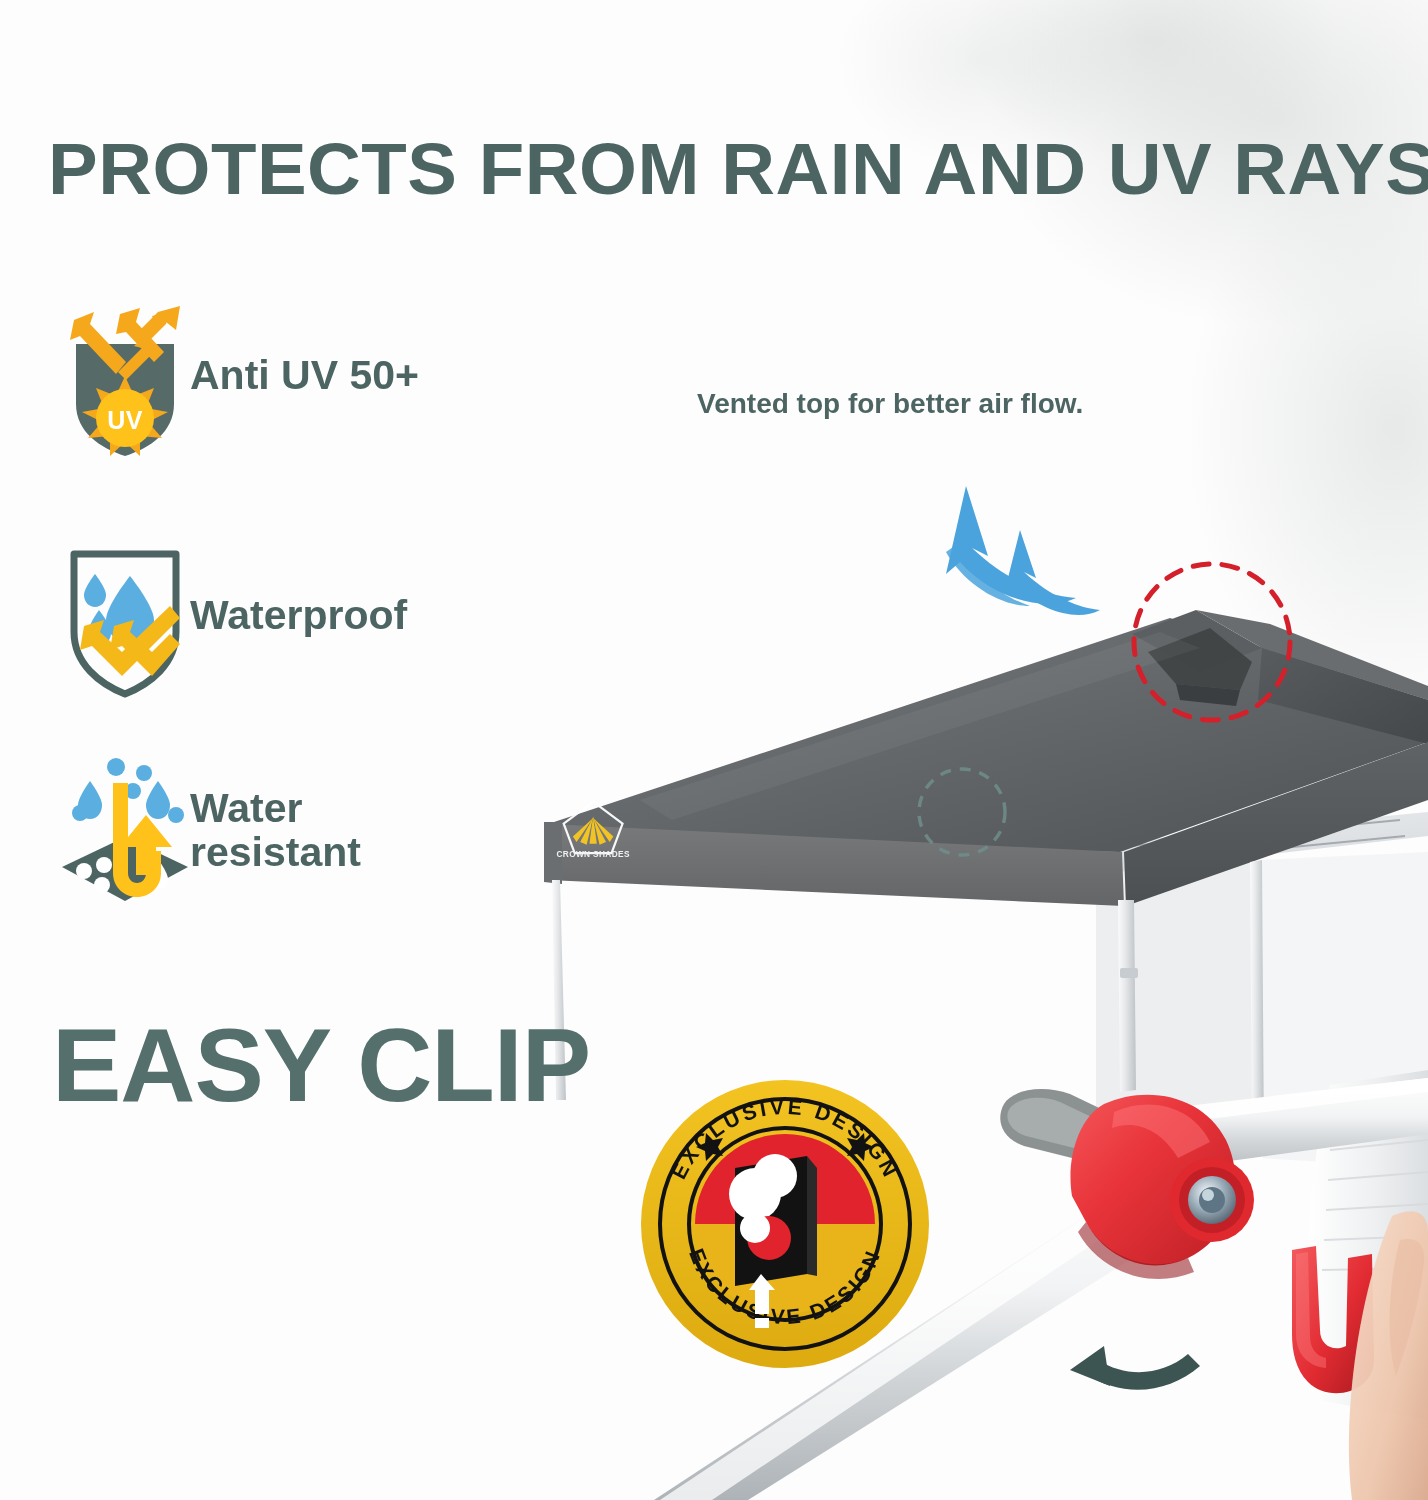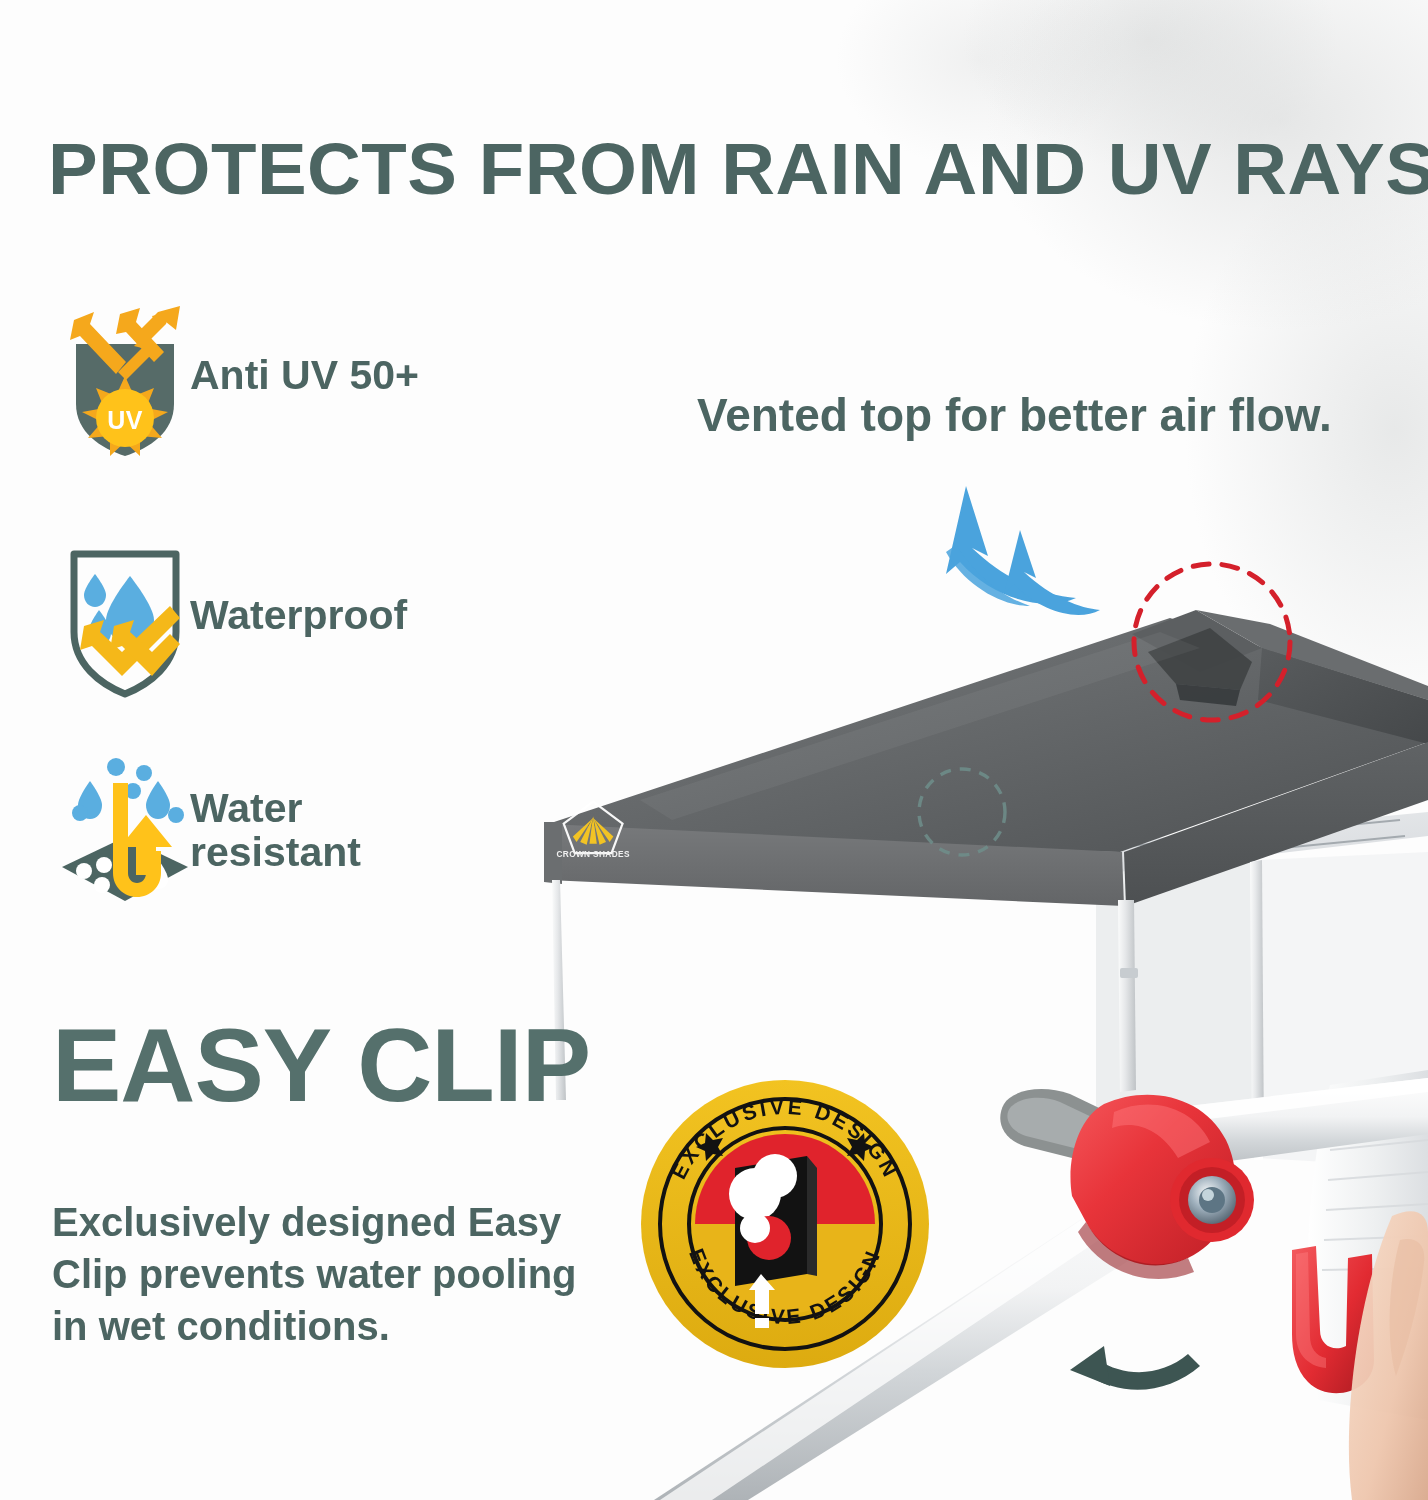--- a/index.html
+++ b/index.html
@@ -44,21 +44,21 @@
     line-height:1.08; white-space:pre-line;
   }
 
   #row-uv   { left:60px; top:300px; }
   #row-wp   { left:60px; top:540px;text-align:right; }
   #row-wr   { left:60px; top:755px;justify-content:flex-end; }
 
   
   #vented-text {
     position:absolute; left:697px; top:388px;
-    font-size:46px; font-weight:700; color:#4c6562;
+    font-size:28px; font-weight:700; color:#4c6562;
     white-space:nowrap;
   }
 
   
   #easy-clip-title {
     position:absolute; left:52px; top:1013px;
     font-size:104px; font-weight:700; letter-spacing:-1px;
     color:#55706c; line-height:1; white-space:nowrap;
     transform:scaleX(1.0); transform-origin:left center;
   }
@@ -354,21 +354,20 @@
         </g>
       </svg>
     </div>
     <div class="feature-label">Water
 resistant</div>
   </div>
 
   <div id="vented-text">Vented top for better air flow.</div>
 
   <div id="easy-clip-title">EASY CLIP</div>
-  <div id="easy-clip-body">Exclusively designed Easy Clip prevents water pooling in wet conditions.</div>
 
   <div id="badge">
     <svg viewBox="0 0 292 292" width="292" height="292" xmlns="http://www.w3.org/2000/svg">
       <defs>
         <path id="arcTop" d="M 36 146 A 110 110 0 0 1 256 146"></path>
         <path id="arcBot" d="M 46 146 A 100 100 0 0 0 246 146"></path>
         <linearGradient id="gGold" x1="0" y1="0" x2="0" y2="1">
           <stop offset="0%" stop-color="#f2c321"></stop>
           <stop offset="100%" stop-color="#ddab10"></stop>
         </linearGradient>

